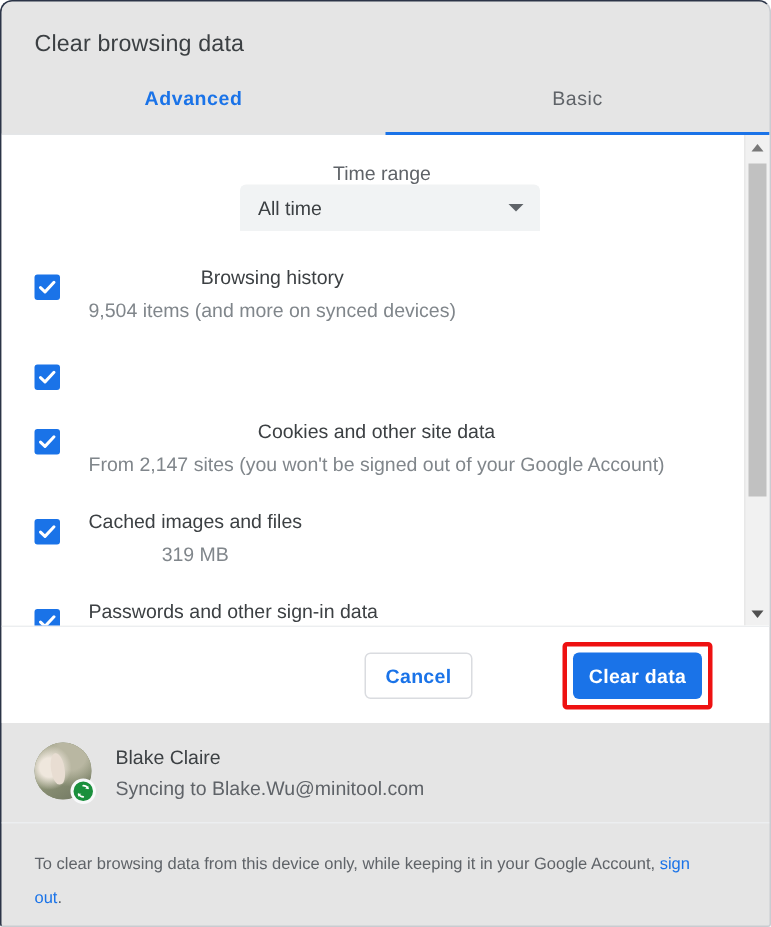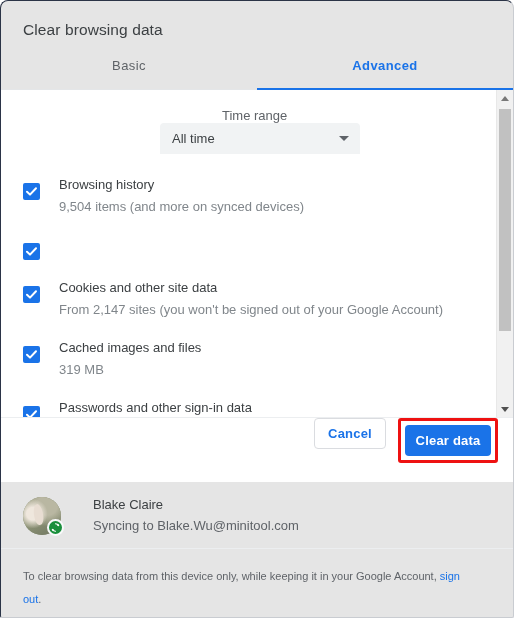--- a/index.html
+++ b/index.html
@@ -123,20 +123,21 @@
 
   .items {
     padding-top: 12px;
   }
   .item {
     position: relative;
     display: flex;
     align-items: flex-start;
     padding: 9px 20px 9px 22px;
     cursor: pointer;
+    text-align: center;
   }
   .cbwrap {
     position: relative;
     width: 17px;
     height: 17px;
     flex: 0 0 17px;
     margin-top: 8px;
     margin-right: 19px;
   }
   .checkbox {
@@ -203,24 +204,25 @@
     background: #c1c1c1;
     border-radius: 0;
     cursor: pointer;
   }
 
   
   .actionbar {
     border-top: 1px solid #eceef0;
     height: 64px;
     display: flex;
-    align-items: flex-start;
+    align-items: center;
     justify-content: flex-end;
-    padding-right: 15px;
+    padding-right: 38px;
     background: #fff;
+    gap: 48px;
   }
   .btn {
     font-family: "Liberation Sans", sans-serif;
     font-size: 13px;
     font-weight: bold;
     letter-spacing: .2px;
     border-radius: 4px;
     cursor: pointer;
     height: 31px;
     display: inline-flex;
@@ -245,24 +247,23 @@
     color: #ffffff;
     background: #1a73e8;
     border: none;
     width: 86px;
     height: 31px;
   }
 
   
   .account {
     display: flex;
-    align-items: flex-end;
+    align-items: flex-start;
     padding: 13px 0 13px 22px;
     border-bottom: 1px solid #eceef0;
-    gap: 16px;
   }
   .avatar {
     position: relative;
     width: 38px;
     height: 38px;
     flex: 0 0 38px;
     margin-right: 16px;
     border-radius: 50%;
     overflow: hidden;
     background: #8c9179;
@@ -322,22 +323,22 @@
   }
 </style>
 </head>
 <body>
 
 <div class="dialog">
 
   <div class="dlg-title">Clear browsing data</div>
 
   <div class="tabs">
+    <div class="tab active">Advanced</div>
     <div class="tab">Basic</div>
-    <div class="tab active">Advanced</div>
     <div class="tab-underline"></div>
   </div>
 
   <div class="scrollwrap">
     <div class="scrollinner">
 
       <div class="timerange-row">
         <div class="timerange-label">Time range</div>
         <div class="select-box">
           <span class="select-value">All time</span>

